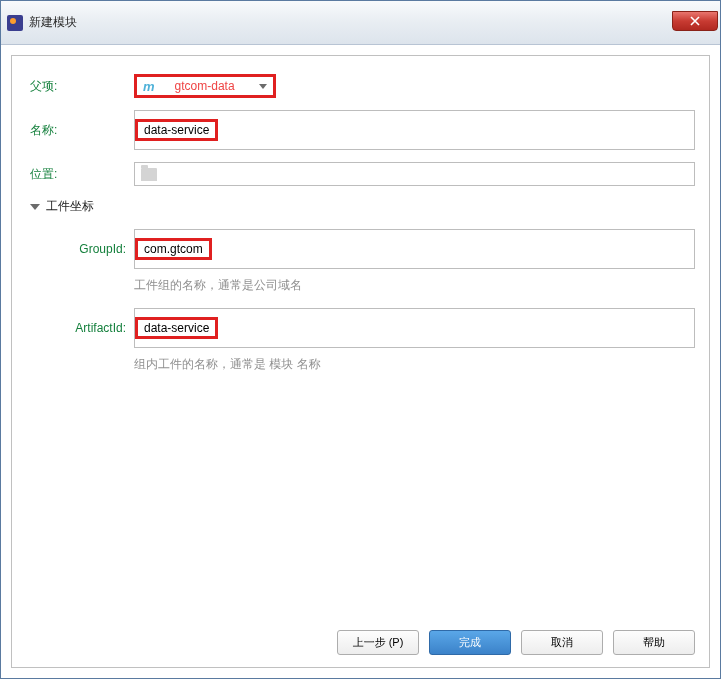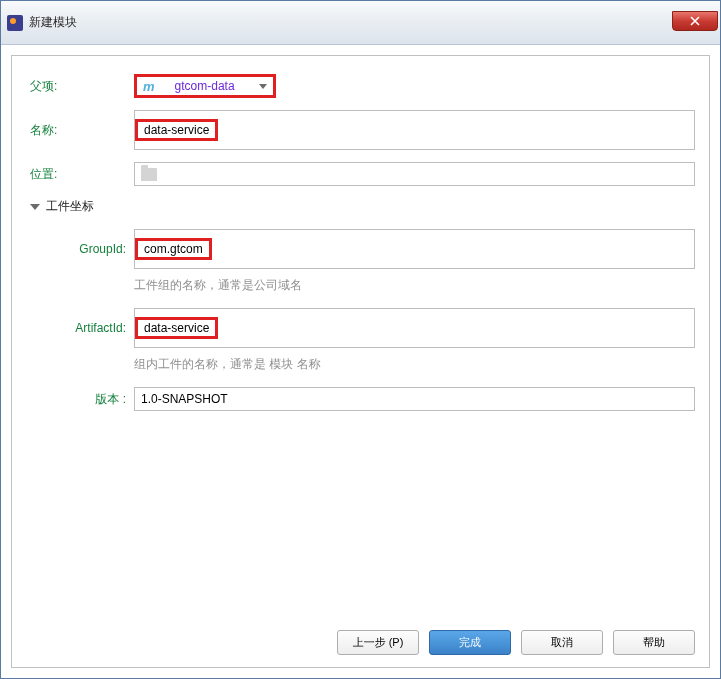--- a/index.html
+++ b/index.html
@@ -109,21 +109,21 @@
       position: relative;
     }
     .dropdown .m-icon {
       color: #4fb2d9;
       font-weight: bold;
       font-style: italic;
       font-size: 13px;
       margin-right: 4px;
       font-family: "Segoe UI", sans-serif;
     }
-    .dropdown .dd-text { flex: 1; color: #6d28d9; padding-left: 16px; }
+    .dropdown .dd-text { flex: 1; color: #ef4444; padding-left: 16px; }
     .dropdown .chevron {
       width: 0; height: 0;
       border-left: 4px solid transparent;
       border-right: 4px solid transparent;
       border-top: 5px solid #6b6b6b;
     }
     .location-field {
       flex: 1;
       height: 24px;
       border: 1px solid #bdbdbd;
@@ -278,24 +278,20 @@
           <div class="row indent">
             <div class="label">ArtifactId:</div>
             <div class="input-redwrap">
               <span class="red-wrap">
                 <span class="inner-text">data-service</span>
               </span>
             </div>
           </div>
           <div class="hint">组内工件的名称，通常是 模块 名称</div>
 
-          <div class="row indent">
-            <div class="label">版本 :</div>
-            <input class="text-input" value="1.0-SNAPSHOT" style="">
-          </div>
 
         </div>
       </div>
 
       <div class="button-bar">
         <button class="btn">上一步 (P)</button>
         <button class="btn primary">完成</button>
         <button class="btn">取消</button>
         <button class="btn">帮助</button>
       </div>

